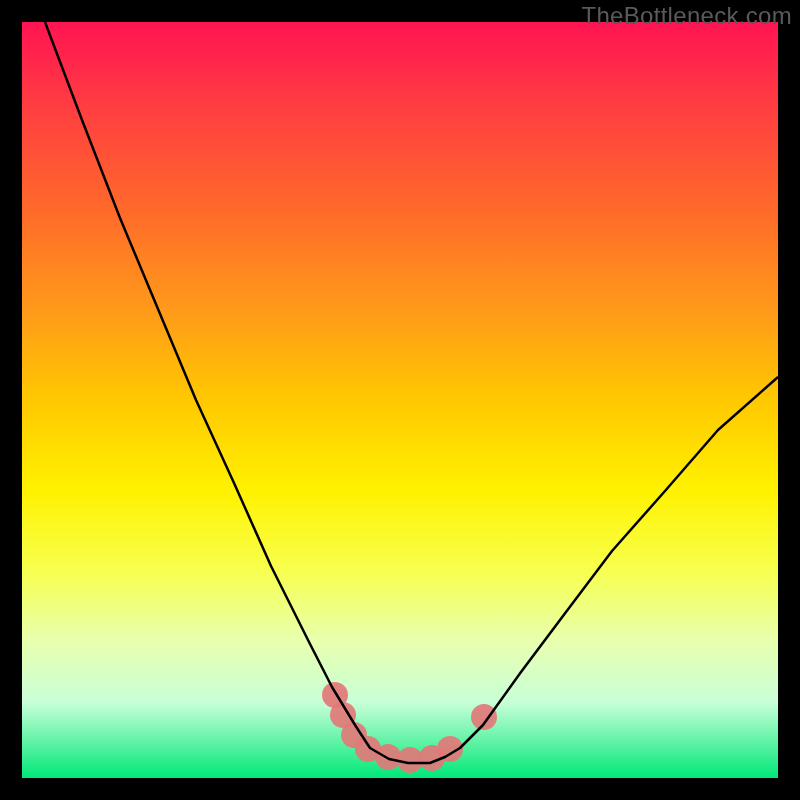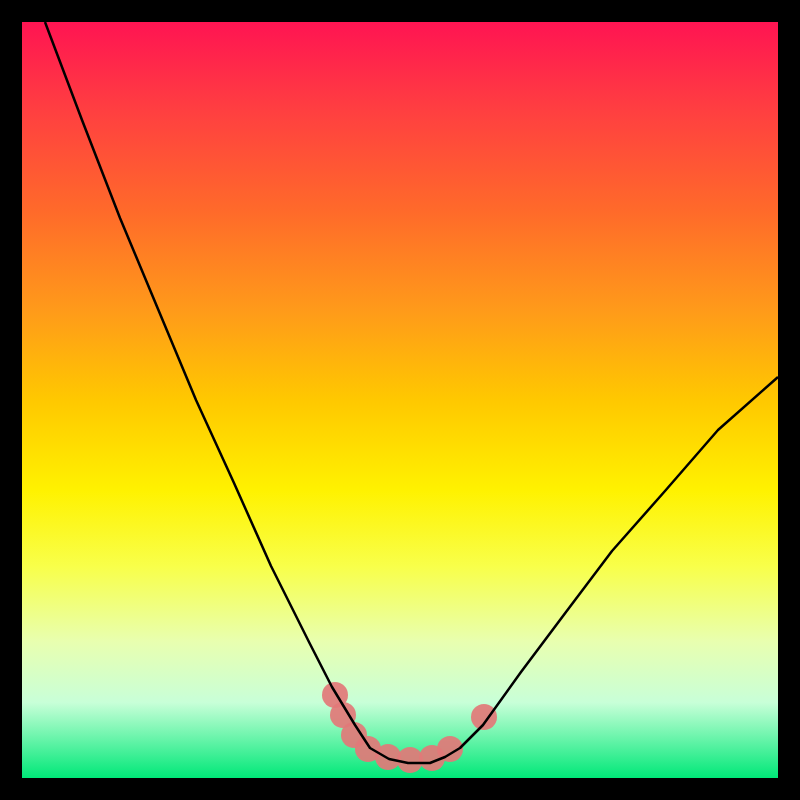--- a/index.html
+++ b/index.html
@@ -90,13 +90,14 @@
            L 438 726
            L 461 703
            L 499 650
            L 544 590
            L 590 529
            L 643 469
            L 696 408
            L 756 355" fill="none" stroke="#000" stroke-width="2.5" stroke-linejoin="round"></path>
     </svg>
   </div>
+  <div class="watermark">TheBottleneck.com</div>
 </div>
 
 </body></html>

